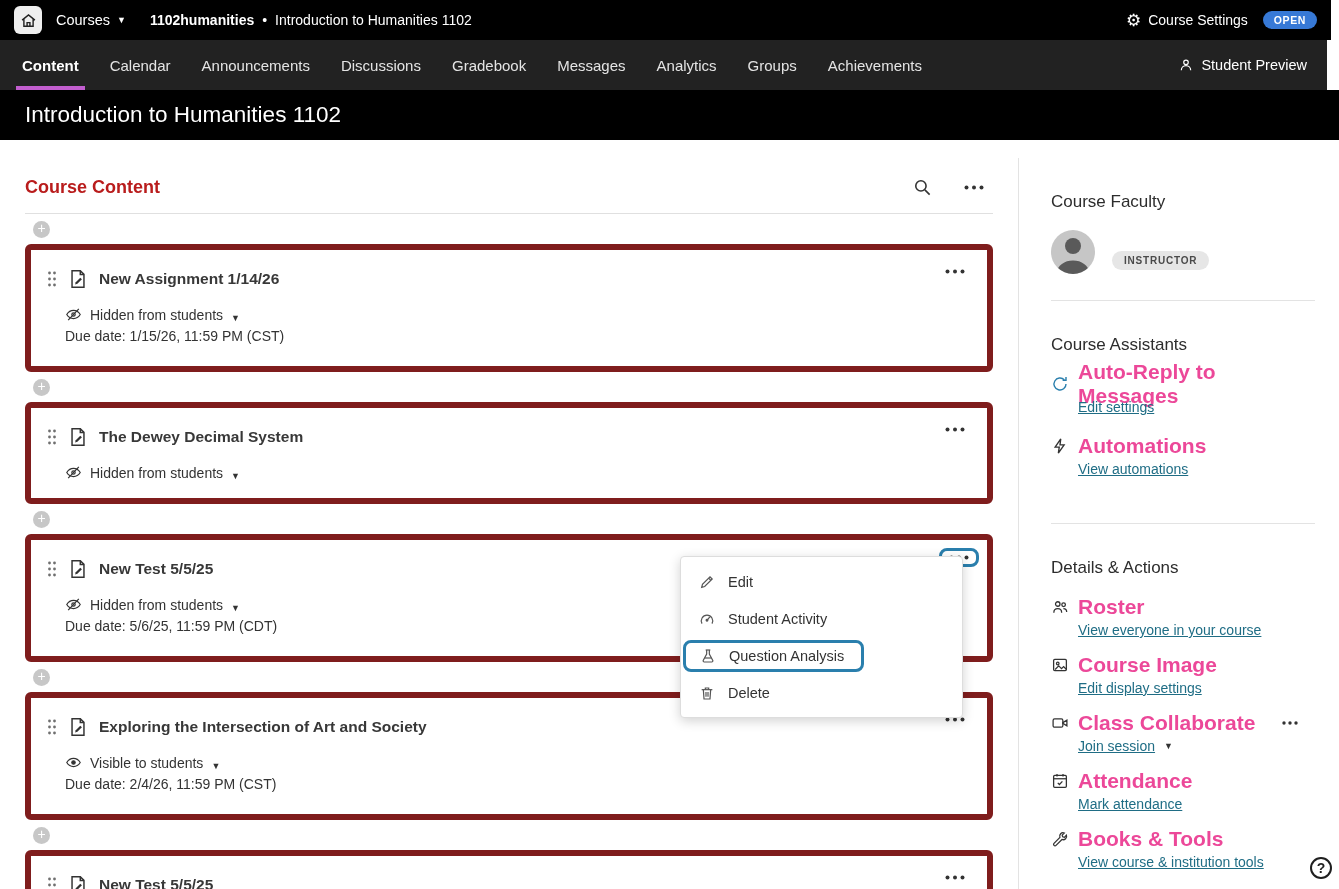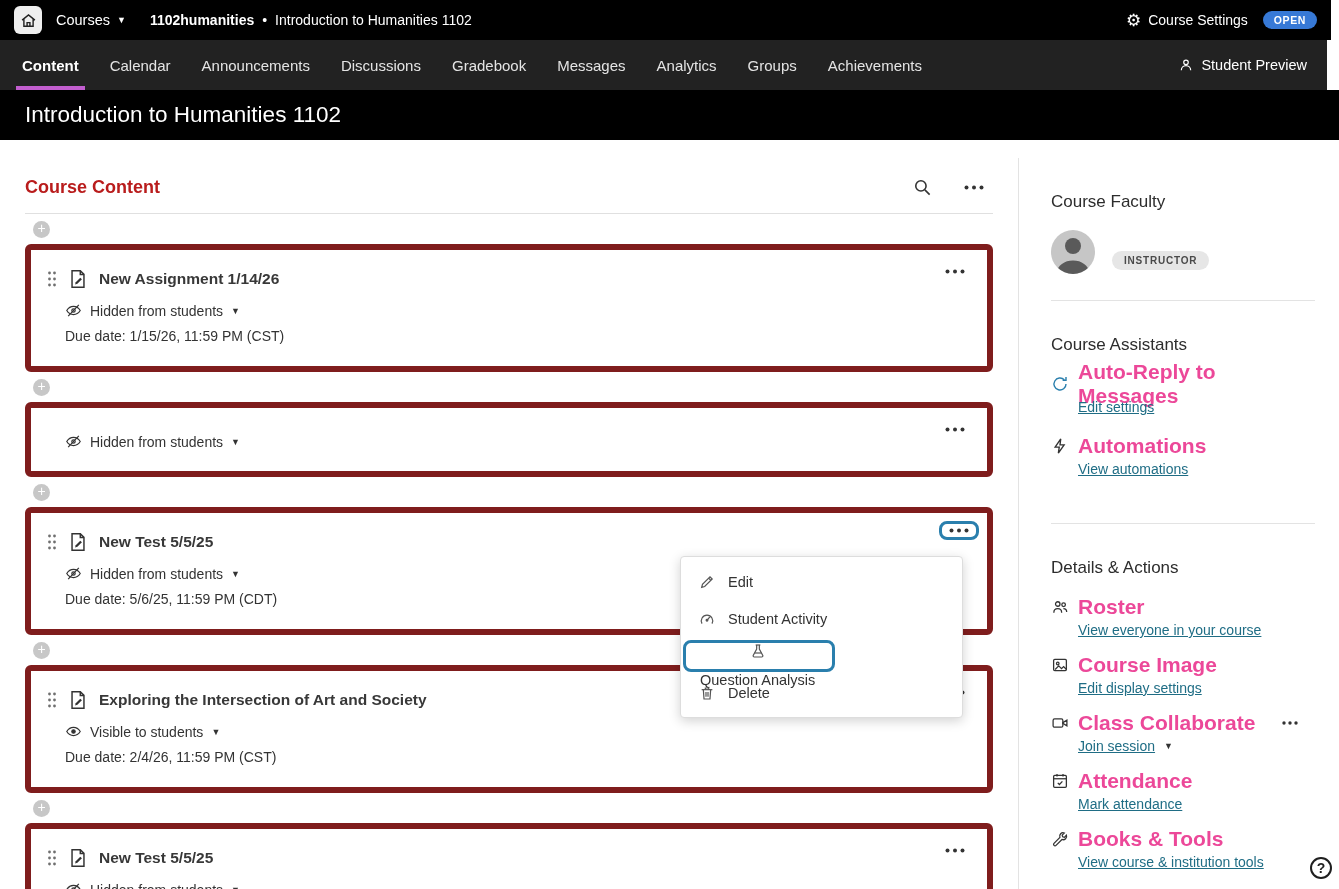--- a/index.html
+++ b/index.html
@@ -55,37 +55,37 @@
   .content-hr{border:none;border-top:1px solid #e0e0e0;margin:11px 0 0 0;}
 
   .add-row{height:18px;margin:6px 0;display:flex;align-items:center;}
   .add-btn{width:17px;height:17px;border-radius:50%;background:#c7c7c7;color:#fff;
     font-size:14px;line-height:15px;text-align:center;margin-left:8px;cursor:pointer;}
 
   .card{border:6px solid #7f1d1d;border-radius:6px;background:#fff;position:relative;
     padding:15px 16px 17px 16px;}
   .card-row1{display:flex;align-items:center;gap:10px;height:27px;}
   .card-title{font-size:15.5px;font-weight:bold;color:#383838;}
-  .card-meta{display:flex;align-items:center;gap:8px;margin:6px 0 0 18px;height:25px;
+  .card-meta{display:flex;align-items:flex-end;gap:8px;margin:6px 0 0 18px;height:25px;
     font-size:14px;color:#333;cursor:pointer;}
   .meta-caret{font-size:9px;color:#333;}
   .card-due{margin:5px 0 0 18px;font-size:14px;color:#333;height:21px;}
   .options{position:absolute;top:15px;right:15px;padding:4px 7px;cursor:pointer;}
   .options.ring{top:8px;right:8px;border:3px solid var(--accent);border-radius:8px;}
   .drag-handle{cursor:grab;}
 
   
   .ctx-menu{position:absolute;left:680px;top:556px;width:283px;background:#fff;
     border:1px solid #ddd;border-radius:4px;box-shadow:0 3px 12px rgba(0,0,0,.18);
     padding:6px 0;z-index:40;}
   .menu-item{display:flex;align-items:center;gap:13px;height:37px;padding:0 16px 0 18px;
     font-size:14.5px;color:#333;cursor:pointer;}
   .menu-item.hl{padding:0 0 0 2px;}
   .hl-box{display:inline-flex;align-items:center;gap:13px;height:32px;
-    border:3px solid var(--accent);border-radius:8px;padding:0 17px 0 14px;flex-direction:column;}
+    border:3px solid var(--accent);border-radius:8px;padding:0 17px 0 14px;}
 
   
   .rail{position:absolute;left:1018px;top:158px;width:297px;bottom:0;
     border-left:1px solid #e3e3e3;padding-left:32px;}
   .rail-section{border-bottom:1px solid #e3e3e3;padding:34px 0 26px 0;}
   .rail-section.last{border-bottom:none;}
   .rail-heading{font-size:17px;font-weight:normal;color:#2d2d2d;margin:0 0 18px 0;}
   .faculty-row{display:flex;align-items:flex-end;gap:17px;}
   .avatar{width:44px;height:44px;border-radius:50%;background:#c6c6c6;overflow:hidden;
     display:flex;align-items:flex-end;justify-content:center;}
@@ -229,20 +229,40 @@
           <circle cx="17.5" cy="2.5" r="2" fill="#333"></circle>
         </svg>
     </div>
   </div>
 
   <div class="add-row">
       <div class="add-btn">+</div>
     </div>
 
   <div class="card">
+    <div class="card-row1">
+      <span class="drag-handle">
+        <svg width="10" height="16" viewBox="0 0 10 16">
+            <circle cx="2.5" cy="2" r="1.4" fill="#6f6f6f"></circle>
+            <circle cx="7.5" cy="2" r="1.4" fill="#6f6f6f"></circle>
+            <circle cx="2.5" cy="8" r="1.4" fill="#6f6f6f"></circle>
+            <circle cx="7.5" cy="8" r="1.4" fill="#6f6f6f"></circle>
+            <circle cx="2.5" cy="14" r="1.4" fill="#6f6f6f"></circle>
+            <circle cx="7.5" cy="14" r="1.4" fill="#6f6f6f"></circle>
+          </svg>
+      </span>
+      <span>
+        <svg width="22" height="22" viewBox="0 0 24 24" fill="none" stroke="#333" stroke-width="1.6">
+            <path d="M5.5 3h9l4 4v14h-13z"></path>
+            <path d="M14.5 3v4h4"></path>
+            <path d="M9.5 15.5l5-5 1.8 1.8-5 5-2.4.6z" fill="#333" stroke="none"></path>
+          </svg>
+      </span>
+      <span class="card-title">The Dewey Decimal System</span>
+    </div>
     <div class="card-meta">
       <span>
         <svg width="17" height="17" viewBox="0 0 24 24" fill="none" stroke="#333" stroke-width="1.7">
             <path d="M2.5 12c2.4-3.8 5.7-5.7 9.5-5.7s7.1 1.9 9.5 5.7c-2.4 3.8-5.7 5.7-9.5 5.7S4.9 15.8 2.5 12z"></path>
             <circle cx="12" cy="12" r="2.4"></circle>
             <line x1="4.5" y1="20" x2="19.5" y2="4"></line>
           </svg>
       </span>
       <span>Hidden from students</span>
       <span class="meta-caret">▼</span>

